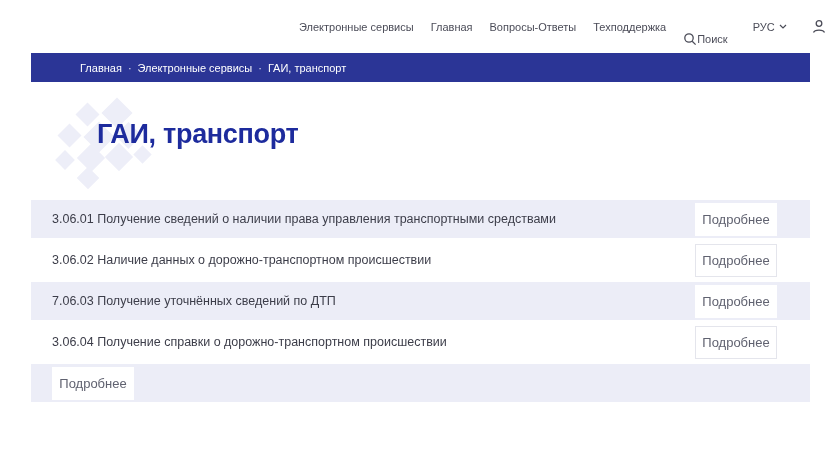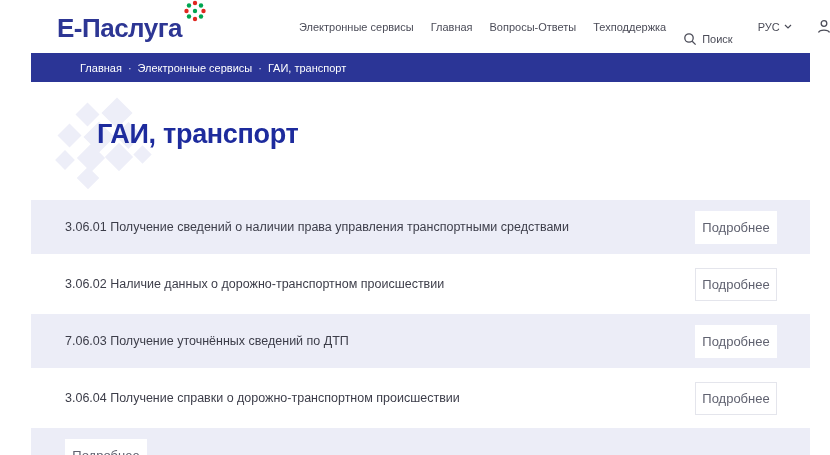--- a/index.html
+++ b/index.html
@@ -17,21 +17,21 @@
     font-size:26px; font-weight:700; color:#2d3694; letter-spacing:-0.5px;
   }
   .logo-dots { position:absolute; left:125px; top:-13px; }
 
   .topnav {
     position:absolute; left:299px; top:0; height:53px;
     display:flex; align-items:center; gap:17px;
     font-size:11px; color:#4b4c58;
   }
   .topnav .nav-item { cursor:pointer; white-space:nowrap; }
-  .iconlink { display:flex; align-items:center; gap:5px; cursor:pointer; white-space:nowrap;margin-top:24px; }
+  .iconlink { display:flex; align-items:center; cursor:pointer; white-space:nowrap;margin-top:24px; }
   .lang { display:flex; align-items:center; gap:4px; cursor:pointer; margin-left:8px; }
   .account { display:flex; align-items:center; gap:6px; cursor:pointer; margin-left:8px; }
   .icon-svg { display:block; }
 
   
   .breadcrumb-bar {
     position:absolute; left:31px; top:53px; width:779px; height:29px;
     background:#2b3596; display:flex; align-items:center; padding-left:49px;
     font-size:11px; color:#ffffff;
   }
@@ -42,59 +42,43 @@
   .decor { position:absolute; left:0; top:0; }
   .dm { position:absolute; background:#edeef8; transform:rotate(45deg); }
   .page-title {
     position:absolute; left:97px; top:119px;
     font-size:27px; font-weight:700; color:#1d2b9d; letter-spacing:-0.3px;
   }
 
   
   .services { position:absolute; left:31px; top:200px; width:779px; }
   .row {
-    width:779px; height:54px; margin-bottom:3px;
+    width:779px; height:38px; margin-bottom:3px;
     display:flex; align-items:center; justify-content:space-between;
-    padding-left:34px; padding-right:33px;
+    padding-left:21px; padding-right:33px;
   }
   .row.alt { background:#ecedf7; }
   .row.plain { background:#ffffff; }
   .row-title { font-size:12.5px; color:#3c3d49; }
   .btn {
     width:82px; height:33px; flex:0 0 82px;
     background:#ffffff; border:1px solid transparent;
     font-family:"Liberation Sans", sans-serif;
     font-size:13px; color:#606270; cursor:pointer;
     display:flex; align-items:center; justify-content:center;
   }
   .row.plain .btn { border-color:#e4e5ec; }
 </style>
 </head>
 <body>
 
 <div class="viewport">
 
   <div class="header">
 
-    <div class="logo">
-      <span class="logo-text">Е-Паслуга</span>
-      <span class="logo-dots">
-        <svg class="icon-svg" width="26" height="24" viewBox="0 0 26 24">
-          <circle cx="13" cy="3" r="2.2" fill="#e0261f"></circle>
-          <circle cx="19" cy="5.5" r="2.2" fill="#00a550"></circle>
-          <circle cx="21.5" cy="11" r="2.2" fill="#e0261f"></circle>
-          <circle cx="19" cy="16.5" r="2.2" fill="#00a550"></circle>
-          <circle cx="13" cy="19" r="2.2" fill="#e0261f"></circle>
-          <circle cx="7" cy="16.5" r="2.2" fill="#00a550"></circle>
-          <circle cx="4.5" cy="11" r="2.2" fill="#e0261f"></circle>
-          <circle cx="7" cy="5.5" r="2.2" fill="#00a550"></circle>
-          <circle cx="13" cy="11" r="2.2" fill="#00a550"></circle>
-        </svg>
-      </span>
-    </div>
 
     <div class="topnav">
       <span class="nav-item">Электронные сервисы</span>
       <span class="nav-item">Главная</span>
       <span class="nav-item">Вопросы-Ответы</span>
       <span class="nav-item">Техподдержка</span>
 
       <span class="iconlink">
         <span>
           <svg class="icon-svg" width="14" height="14" viewBox="0 0 14 14" fill="none" stroke="#4b4c58" stroke-width="1.3">

